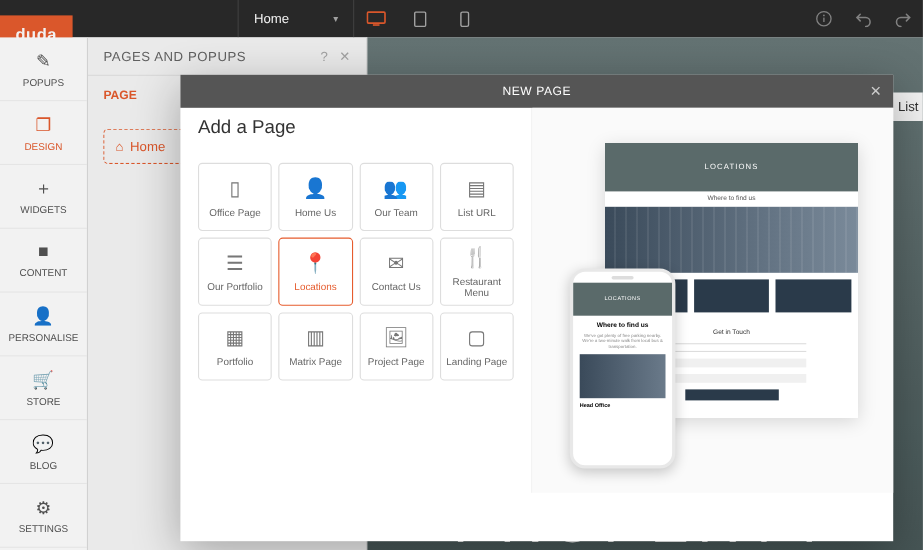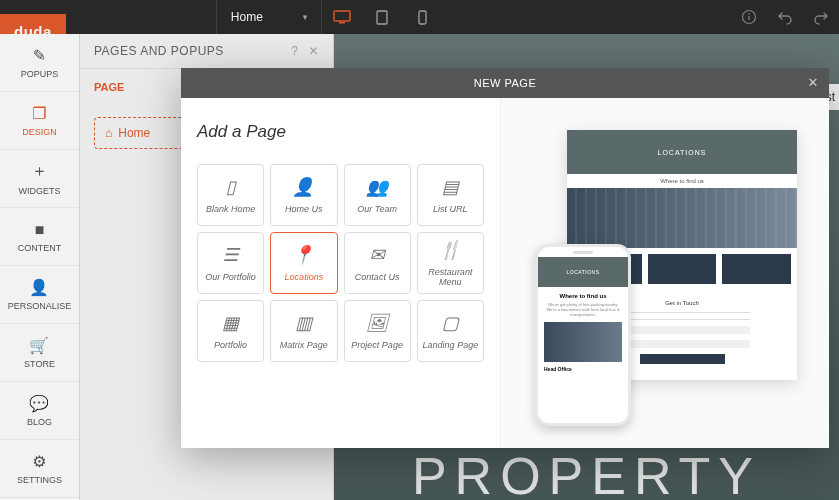--- a/index.html
+++ b/index.html
@@ -25,25 +25,25 @@
 .panel-header { display: flex; align-items: center; justify-content: space-between; padding: 10px 14px; font-size: 12px; color: #666; border-bottom: 1px solid #e5e5e5; letter-spacing: 0.5px; }
 .panel-header-actions { display: flex; gap: 10px; color: #aaa; font-size: 12px; }
 .panel-tabs { padding: 12px 14px 0; font-size: 11px; color: #e65c2e; font-weight: bold; }
 .panel-home { margin: 24px 14px; border: 1px dashed #e65c2e; border-radius: 4px; padding: 8px 10px; color: #e65c2e; font-size: 12px; display: flex; align-items: center; gap: 6px; }
 
 .canvas { position: absolute; left: 334px; top: 34px; right: 0; bottom: 0; background: linear-gradient(180deg, #6a7a7a 0%, #4a5a5a 100%); overflow: hidden; }
 .hero-text { position: absolute; bottom: -6px; left: 50%; transform: translateX(-50%); color: #fff; font-size: 52px; font-weight: 300; letter-spacing: 8px; opacity: 0.9; }
 .list-pill { position: absolute; top: 50px; right: 0; background: #fff; color: #333; font-size: 12px; padding: 6px 4px 6px 10px; border-radius: 3px 0 0 3px; }
 
 .overlay { position: absolute; inset: 0; background: rgba(0,0,0,0.05); }
-.modal { position: absolute; left: 181px; top: 68px; width: 648px; height: 380px; background: #fff; box-shadow: 0 10px 40px rgba(0,0,0,0.3); }
+.modal { position: absolute; left: 164px; top: 68px; width: 648px; height: 424px; background: #fff; box-shadow: 0 10px 40px rgba(0,0,0,0.3); }
 .modal-bar { height: 30px; background: #555; color: #fff; display: flex; align-items: center; justify-content: center; font-size: 11px; letter-spacing: 0.5px; position: relative; }
 .modal-close { position: absolute; right: 10px; top: 7px; color: #ccc; cursor: pointer; font-size: 13px; }
 .modal-body { display: flex; height: 350px; }
-.modal-left { width: 320px; padding: 24px 16px; border-right: 1px solid #eee; font-style: italic; }
+.modal-left { width: 320px; padding: 8px 16px; border-right: 1px solid #eee; }
 .modal-title { font-size: 17px; color: #333; margin-bottom: 22px; font-weight: 400; }
 .tile-grid { display: grid; grid-template-columns: repeat(4, 1fr); gap: 6px; }
 .tile { border: 1px solid #ddd; border-radius: 4px; height: 62px; display: flex; flex-direction: column; align-items: center; justify-content: center; gap: 6px; font-size: 9px; color: #666; cursor: pointer; text-align: center; padding: 2px; }
 .tile.active { border-color: #e65c2e; color: #e65c2e; }
 .tile-icon { font-size: 18px; color: #777; }
 .tile.active .tile-icon { color: #e65c2e; }
 .modal-right { flex: 1; position: relative; display: flex; align-items: center; justify-content: center; background: #fafafa; }
 
 .preview-desk { position: absolute; top: 32px; right: 32px; width: 230px; height: 250px; background: #fff; box-shadow: 0 4px 16px rgba(0,0,0,0.15); }
 .pd-hero { height: 44px; background: #5a6a6a; display: flex; align-items: center; justify-content: center; color: #fff; font-size: 7px; letter-spacing: 1px; }
@@ -177,21 +177,21 @@
   <div class="modal-bar">
     <span>NEW PAGE</span>
     <span class="modal-close">✕</span>
   </div>
   <div class="modal-body">
     <div class="modal-left">
       <div class="modal-title">Add a Page</div>
       <div class="tile-grid">
         <div class="tile">
           <span class="tile-icon">▯</span>
-          <span>Blank Home</span>
+          <span>Office Page</span>
         </div>
         <div class="tile">
           <span class="tile-icon">👤</span>
           <span>Home Us</span>
         </div>
         <div class="tile">
           <span class="tile-icon">👥</span>
           <span>Our Team</span>
         </div>
         <div class="tile">

